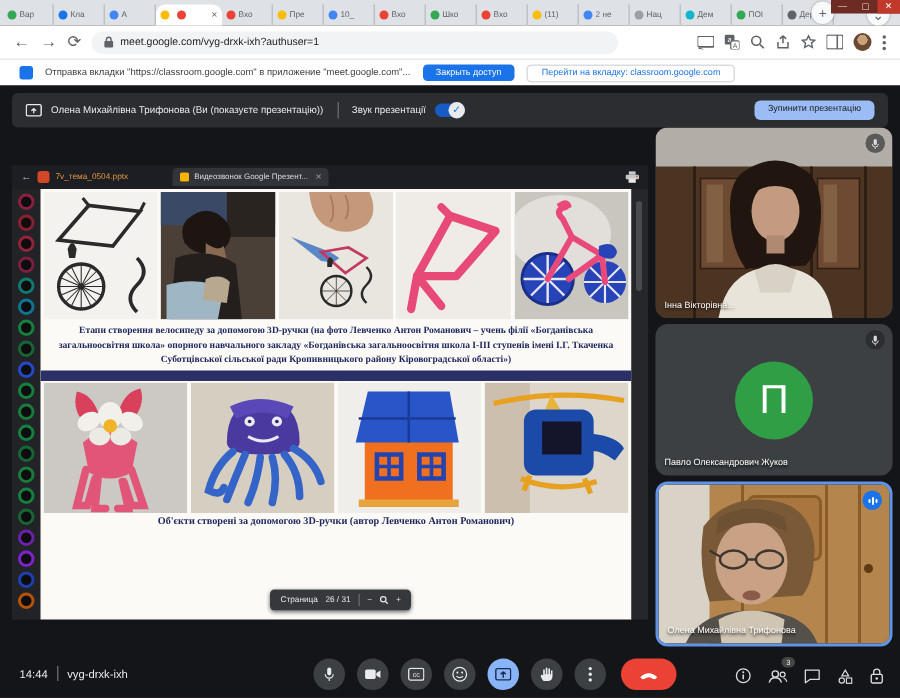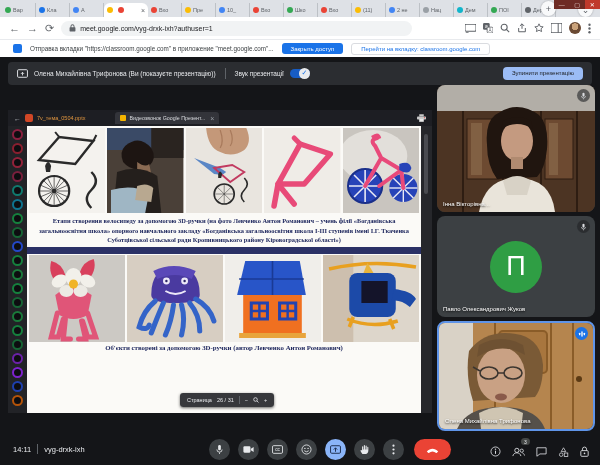--- a/index.html
+++ b/index.html
@@ -525,21 +525,21 @@
             <rect x="1.5" y="4" width="2" height="4" rx="1" fill="#fff"></rect>
             <rect x="5" y="2" width="2" height="8" rx="1" fill="#fff"></rect>
             <rect x="8.5" y="4" width="2" height="4" rx="1" fill="#fff"></rect>
           </svg>
       </span>
       <span class="pname">Олена Михайлівна Трифонова</span>
     </div>
 
     <div class="bottombar">
       <div class="bb-left">
-        <span>14:11</span>
+        <span>14:44</span>
         <span class="bb-sep"></span>
         <span>vyg-drxk-ixh</span>
       </div>
       <div class="bb-center">
         <span class="cbtn">
           <svg width="9" height="11" viewBox="0 0 12 14">
               <rect x="4.2" y="1" width="3.6" height="7" rx="1.8" fill="#e8eaed"></rect>
               <path d="M2.5 7a3.5 3.5 0 0 0 7 0" fill="none" stroke="#e8eaed" stroke-width="1.1"></path>
               <line x1="6" y1="11" x2="6" y2="13" stroke="#e8eaed" stroke-width="1.1"></line>
             </svg>

